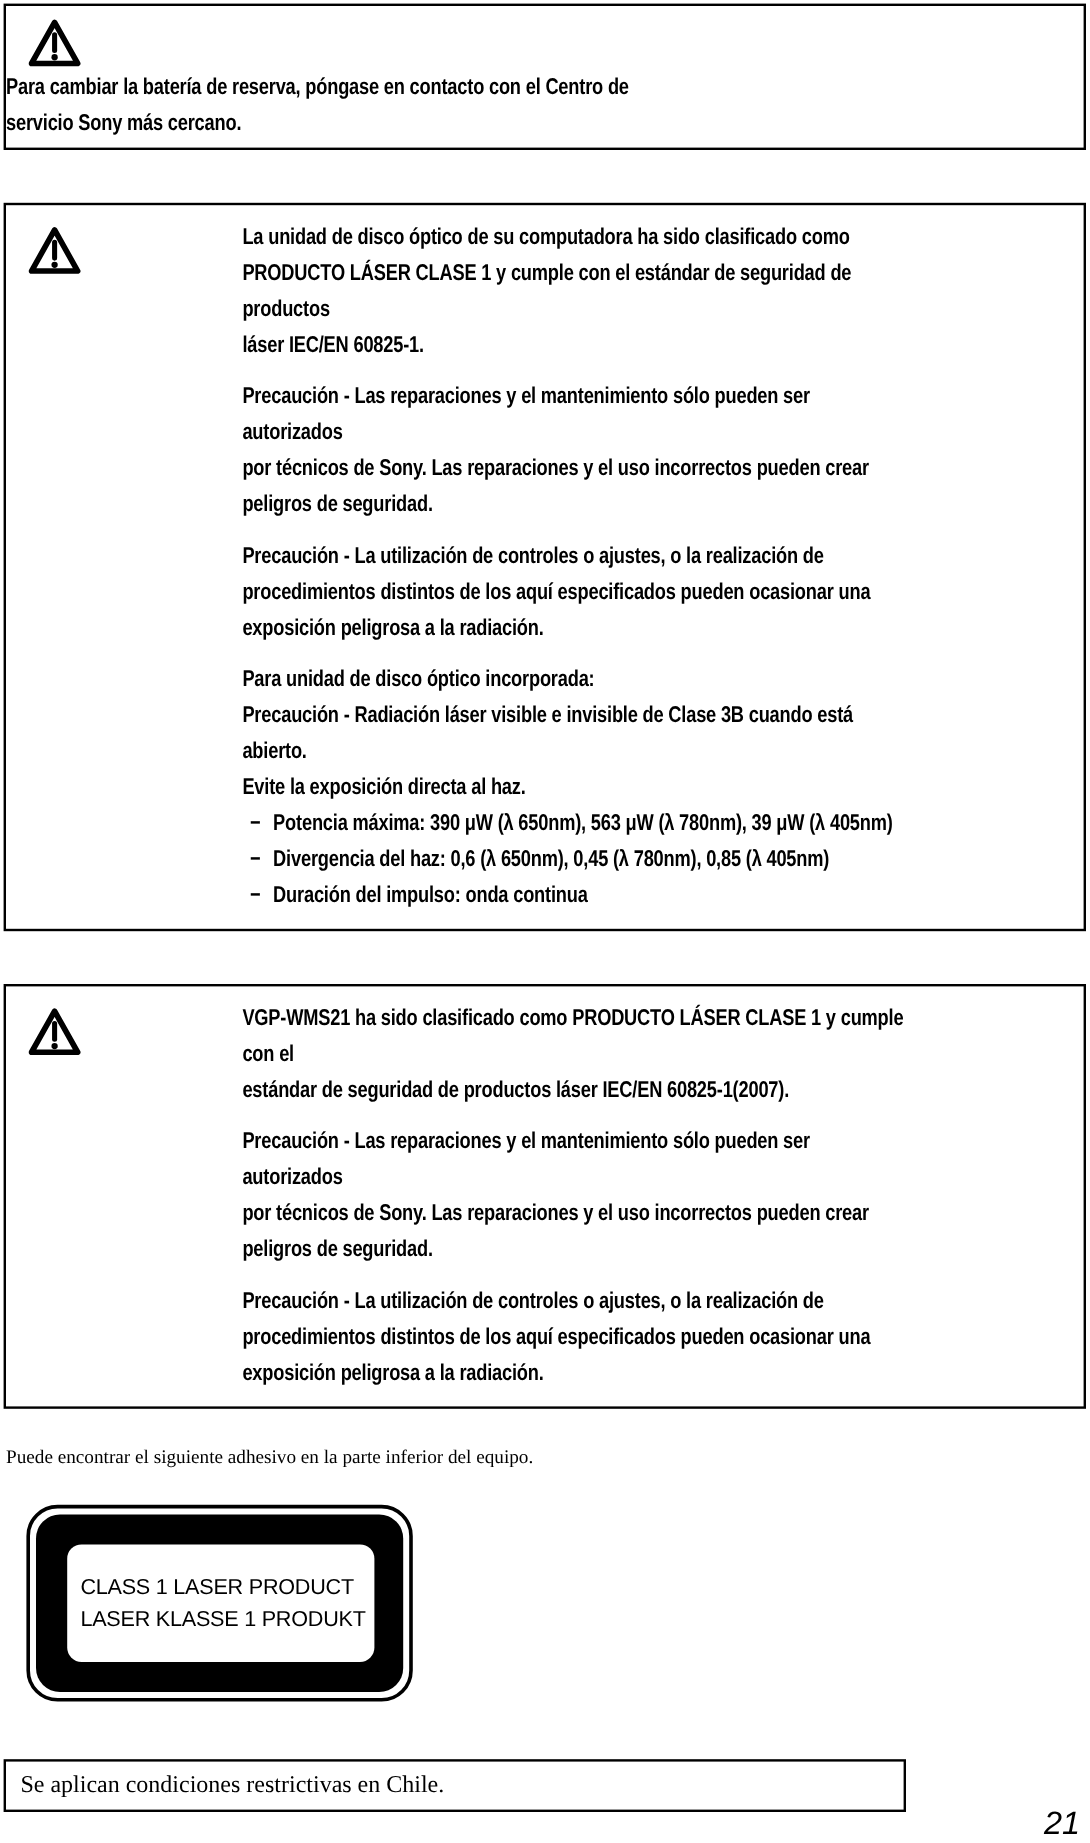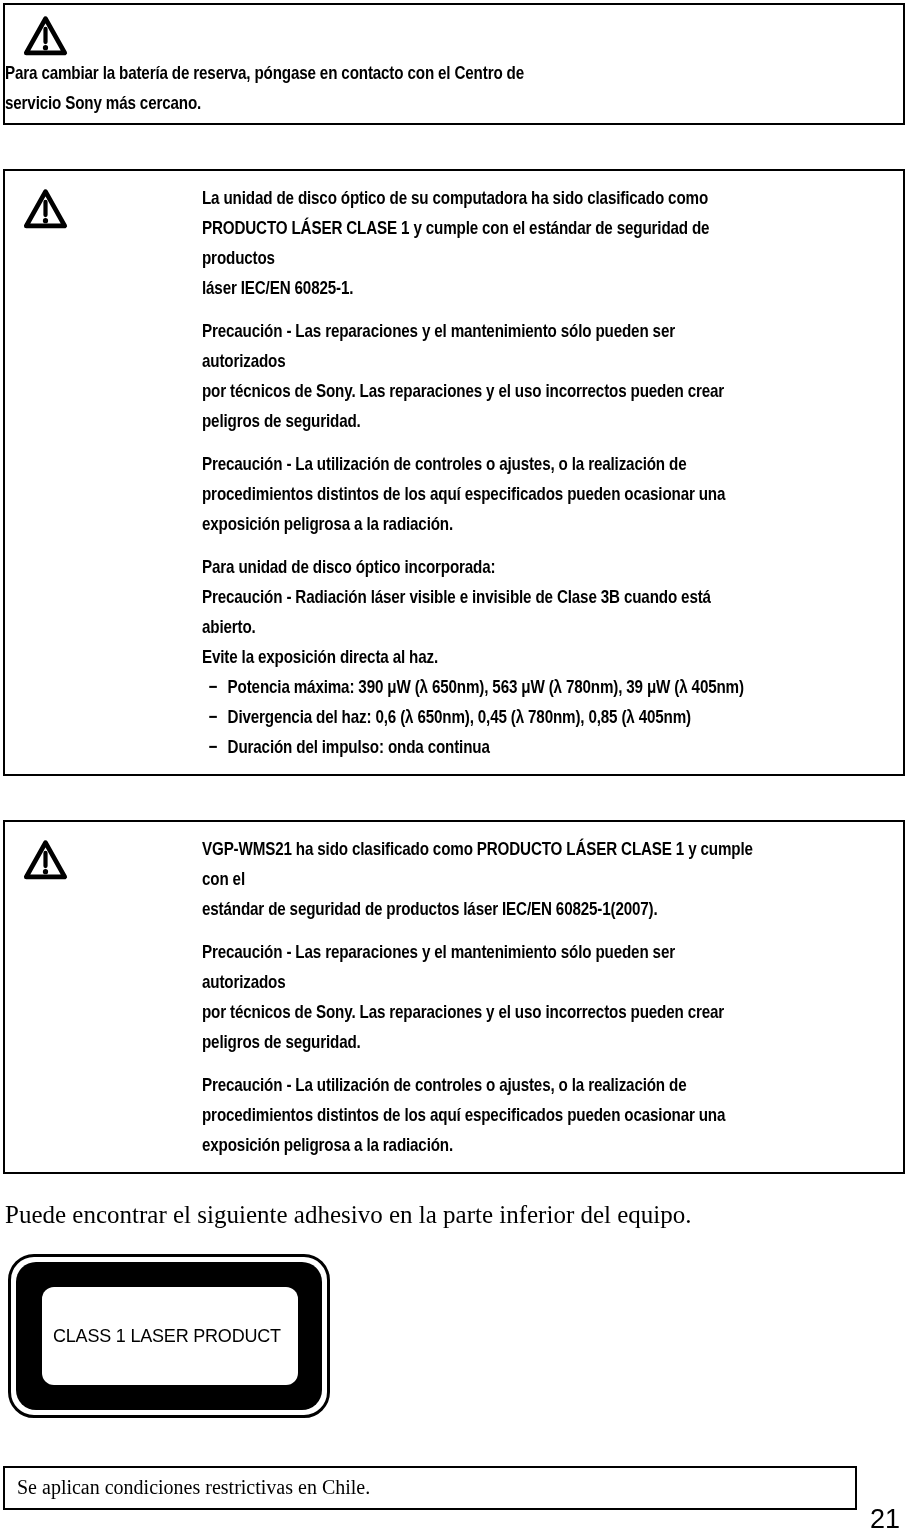--- a/index.html
+++ b/index.html
@@ -51,29 +51,29 @@
   .dash-item { display: flex; line-height: 30px; }
   .dash-item .dash { width: 24px; flex-shrink: 0; }
 
   .mt-44 { margin-top: 44px; }
 
   
   .note {
     margin-top: 28px;
     margin-left: 2px;
     font-family: "Liberation Serif", serif;
-    font-size: 25px;
+    font-size: 16px;
     line-height: 26px;
     color: #000000;
   }
 
   
   .laser-label {
     margin-top: 26px;
-    margin-left: 5px;
+    margin-left: 19px;
     width: 322px;
     height: 164px;
     border: 3px solid #000000;
     border-radius: 26px;
     background: #ffffff;
     padding: 5px;
   }
   .label-black {
     width: 100%;
     height: 100%;
@@ -96,38 +96,39 @@
     font-size: 18px;
     line-height: 27px;
     letter-spacing: -0.2px;
     color: #000000;
     white-space: nowrap;
   }
 
   
   .chile-box {
     margin-top: 48px;
-    width: 854px;
+    width: 752px;
     border: 2px solid #000000;
     padding: 7px 12px 9px 12px;
     font-family: "Liberation Serif", serif;
     font-size: 20px;
     line-height: 24px;
   }
   .chile-box p + p { margin-top: 10px; }
 
   
   .page-number {
     position: absolute;
     right: 8px;
     bottom: 2px;
     font-family: "Liberation Sans", sans-serif;
     font-size: 27px;
     line-height: 30px;
     color: #000000;
+    font-style: italic;
   }
 
   .warn-icon { display: block; }
 </style>
 </head>
 <body>
 
 <div class="page">
 
   <div class="warn-box first">
@@ -201,20 +202,21 @@
 exposición peligrosa a la radiación.</p>
     </div>
   </div>
 
   <p class="note">Puede encontrar el siguiente adhesivo en la parte inferior del equipo.</p>
 
   <div class="laser-label">
     <div class="label-black">
       <div class="label-white">
         <div>CLASS 1 LASER PRODUCT</div>
+        <div>LASER KLASSE 1 PRODUKT</div>
       </div>
     </div>
   </div>
 
   <div class="chile-box">
     <p>Se aplican condiciones restrictivas en Chile.</p>
   </div>
 
   <div class="page-number">21</div>
 

